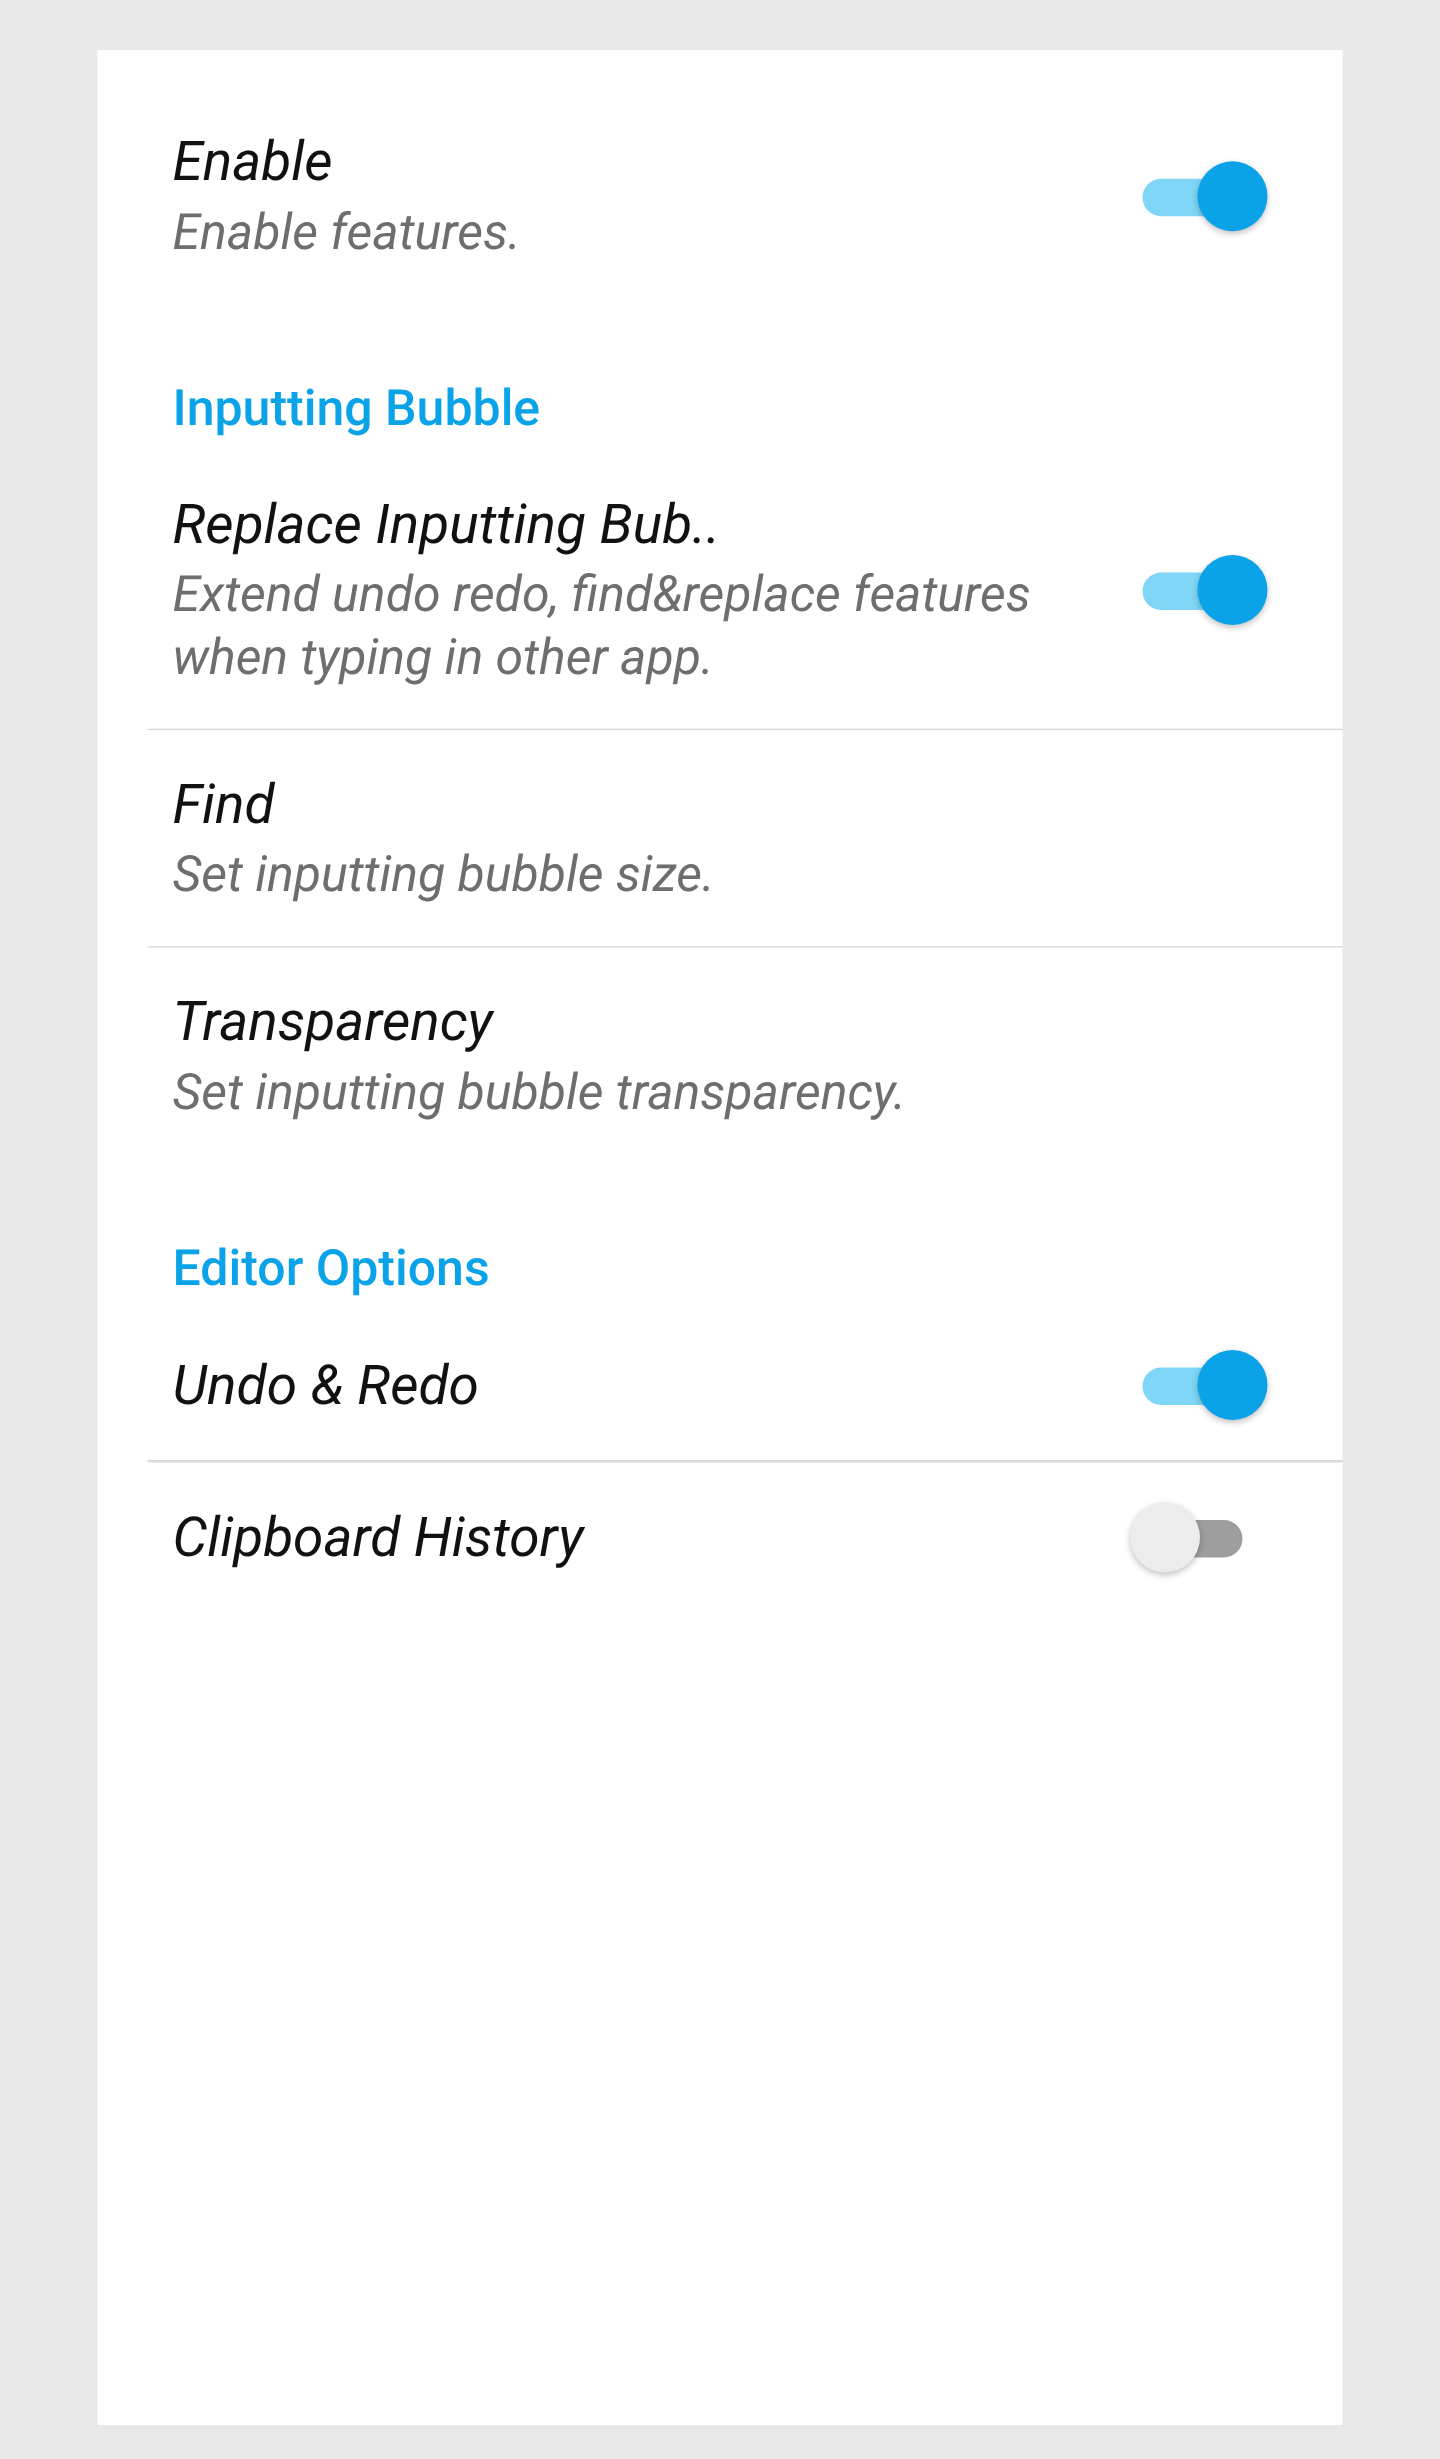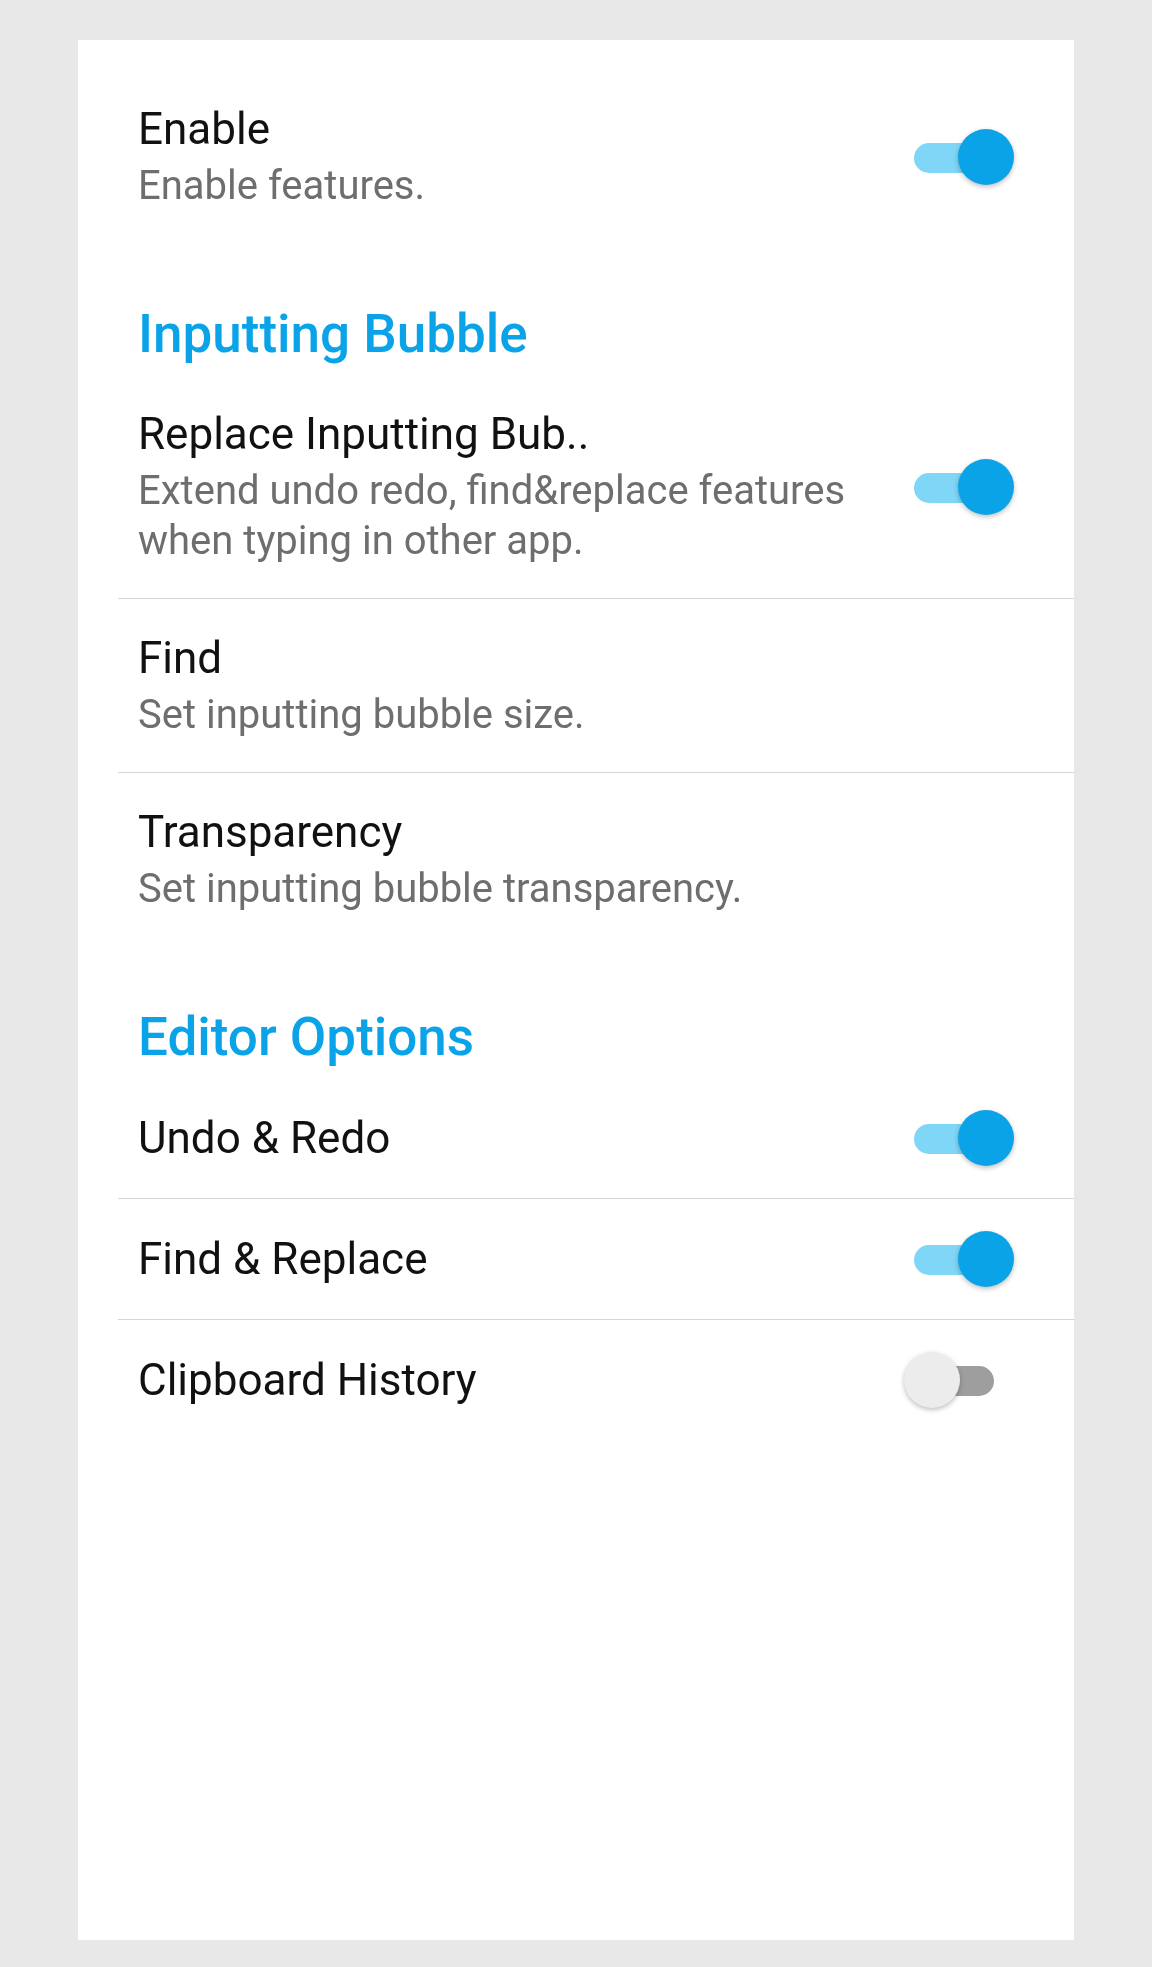--- a/index.html
+++ b/index.html
@@ -18,40 +18,41 @@
     background: #ffffff;
     width: 100%;
     min-height: 1900px;
     padding-top: 30px;
   }
   .row {
     display: flex;
     align-items: center;
     justify-content: flex-start;
     padding: 32px 60px 32px 60px;
+    font-style: italic;
   }
   .row-text {
     flex: 1;
     padding-right: 30px;
   }
   .title {
     font-size: 44px;
     color: #111;
     font-weight: 400;
     line-height: 1.25;
   }
   .subtitle {
     font-size: 40px;
     color: #6e6e6e;
     font-weight: 400;
     line-height: 1.25;
     margin-top: 4px;
   }
   .section-header {
-    font-size: 53px;
+    font-size: 40px;
     color: #0aa3e8;
     font-weight: 500;
     padding: 60px 60px 10px 60px;
   }
   .divider {
     height: 1px;
     background: #d6d6d6;
     margin-left: 40px;
   }
   
@@ -146,29 +147,20 @@
       <div class="title">Undo &amp; Redo</div>
     </div>
     <div class="toggle on">
       <div class="track"></div>
       <div class="thumb"></div>
     </div>
   </div>
 
   <div class="divider"></div>
 
-  <div class="row">
-    <div class="row-text">
-      <div class="title">Find &amp; Replace</div>
-    </div>
-    <div class="toggle on">
-      <div class="track"></div>
-      <div class="thumb"></div>
-    </div>
-  </div>
 
   <div class="divider"></div>
 
   <div class="row">
     <div class="row-text">
       <div class="title">Clipboard History</div>
     </div>
     <div class="toggle off">
       <div class="track"></div>
       <div class="thumb"></div>

